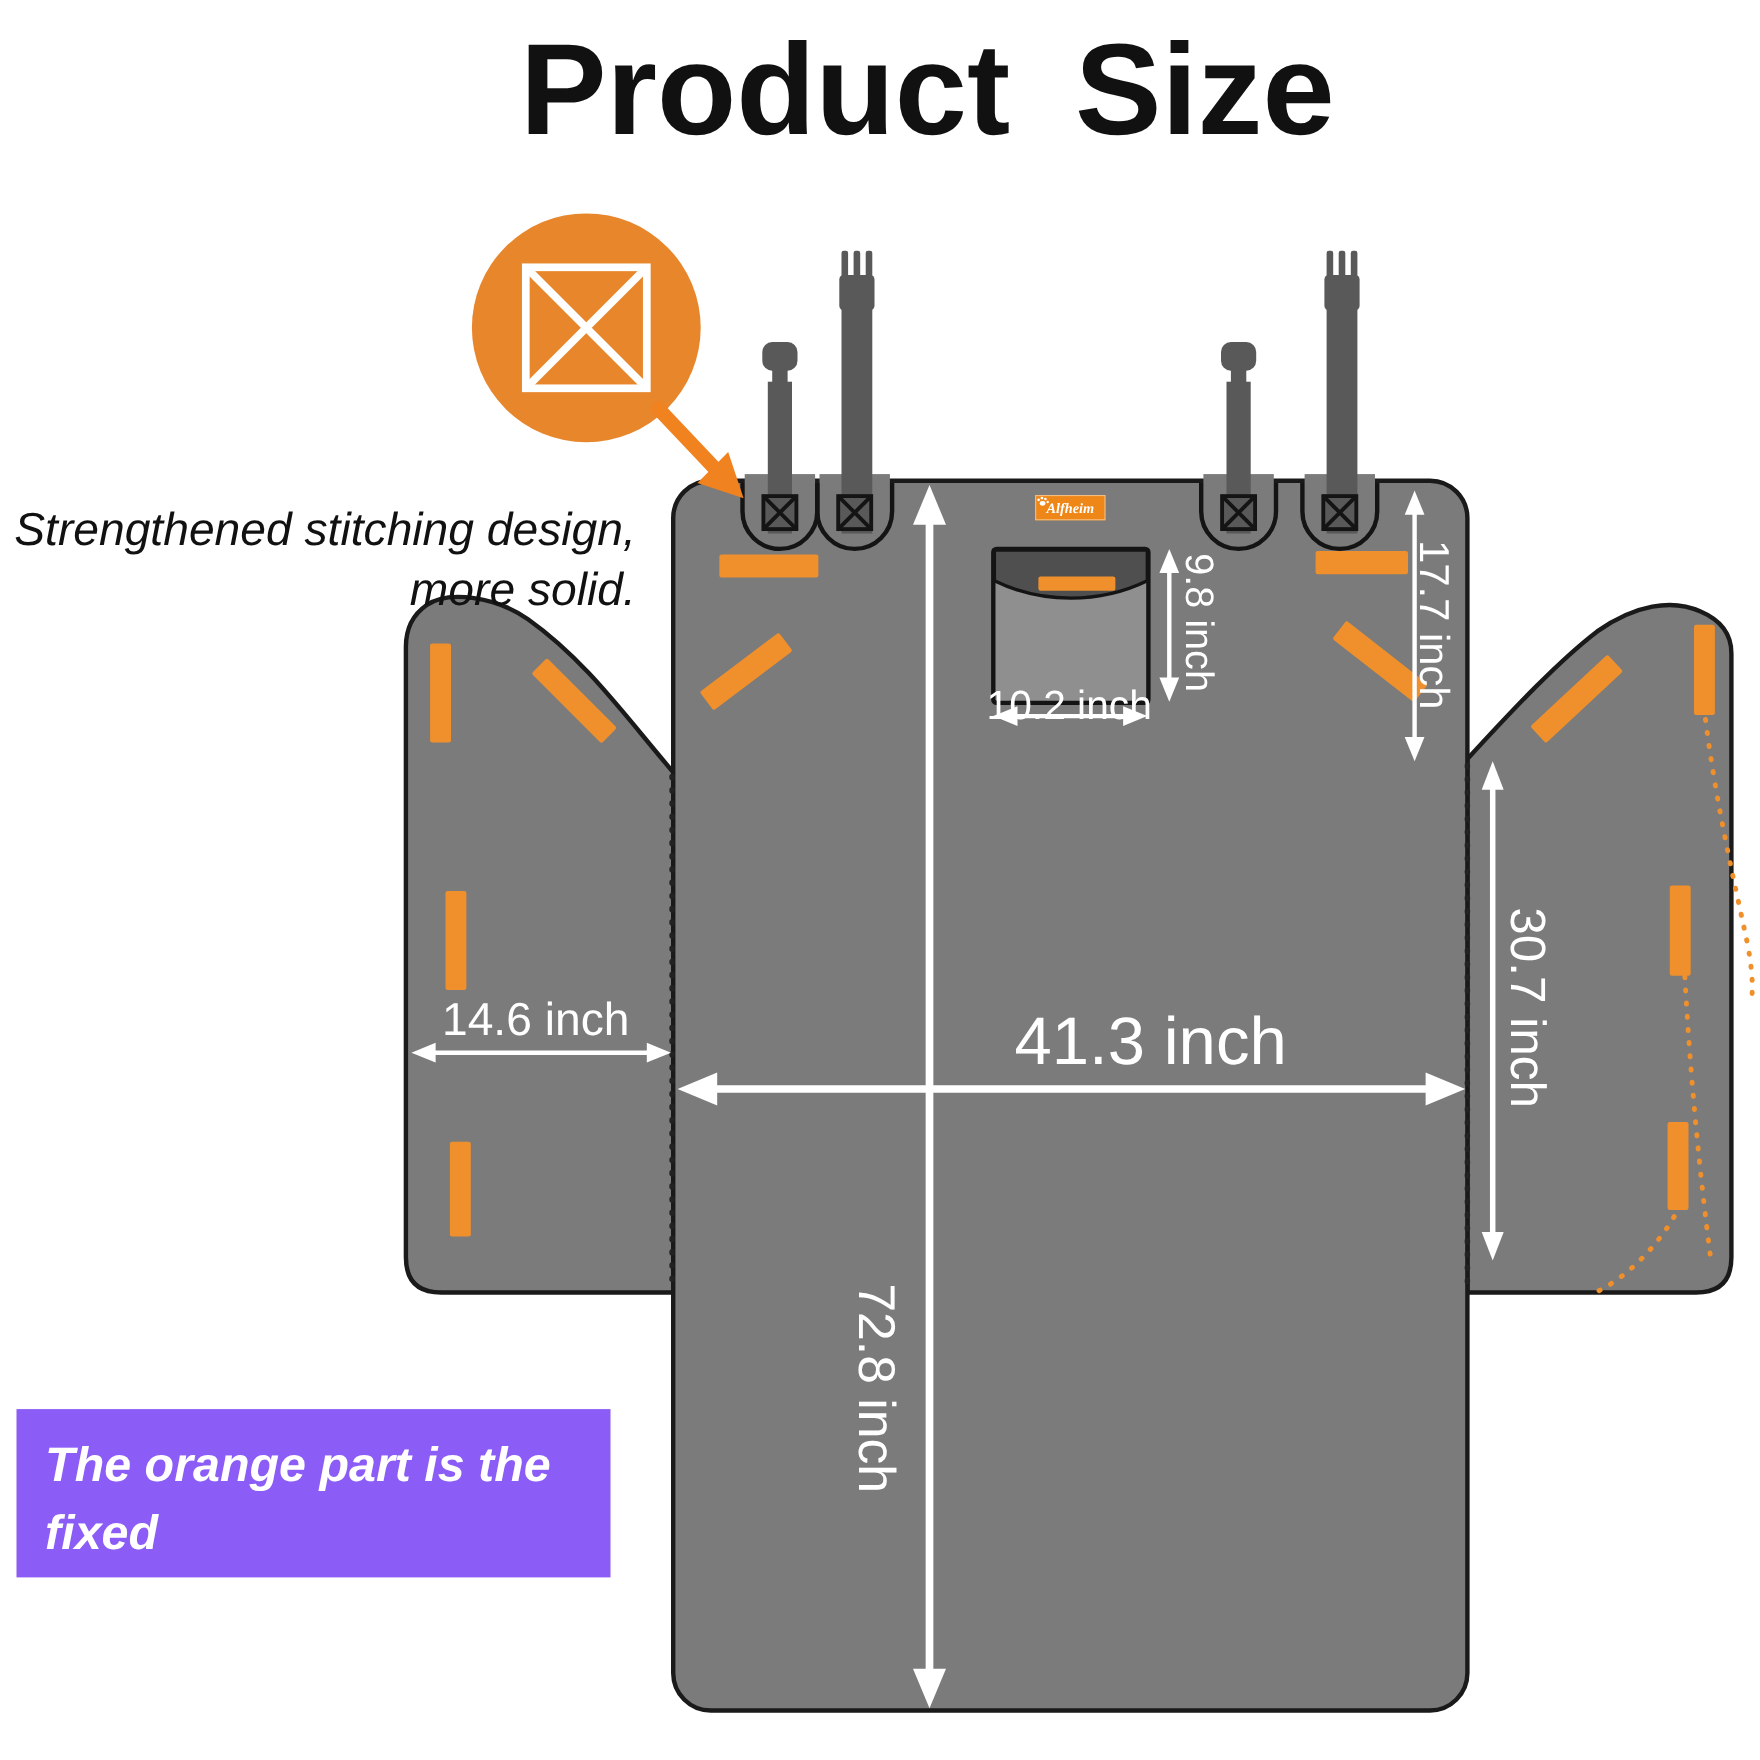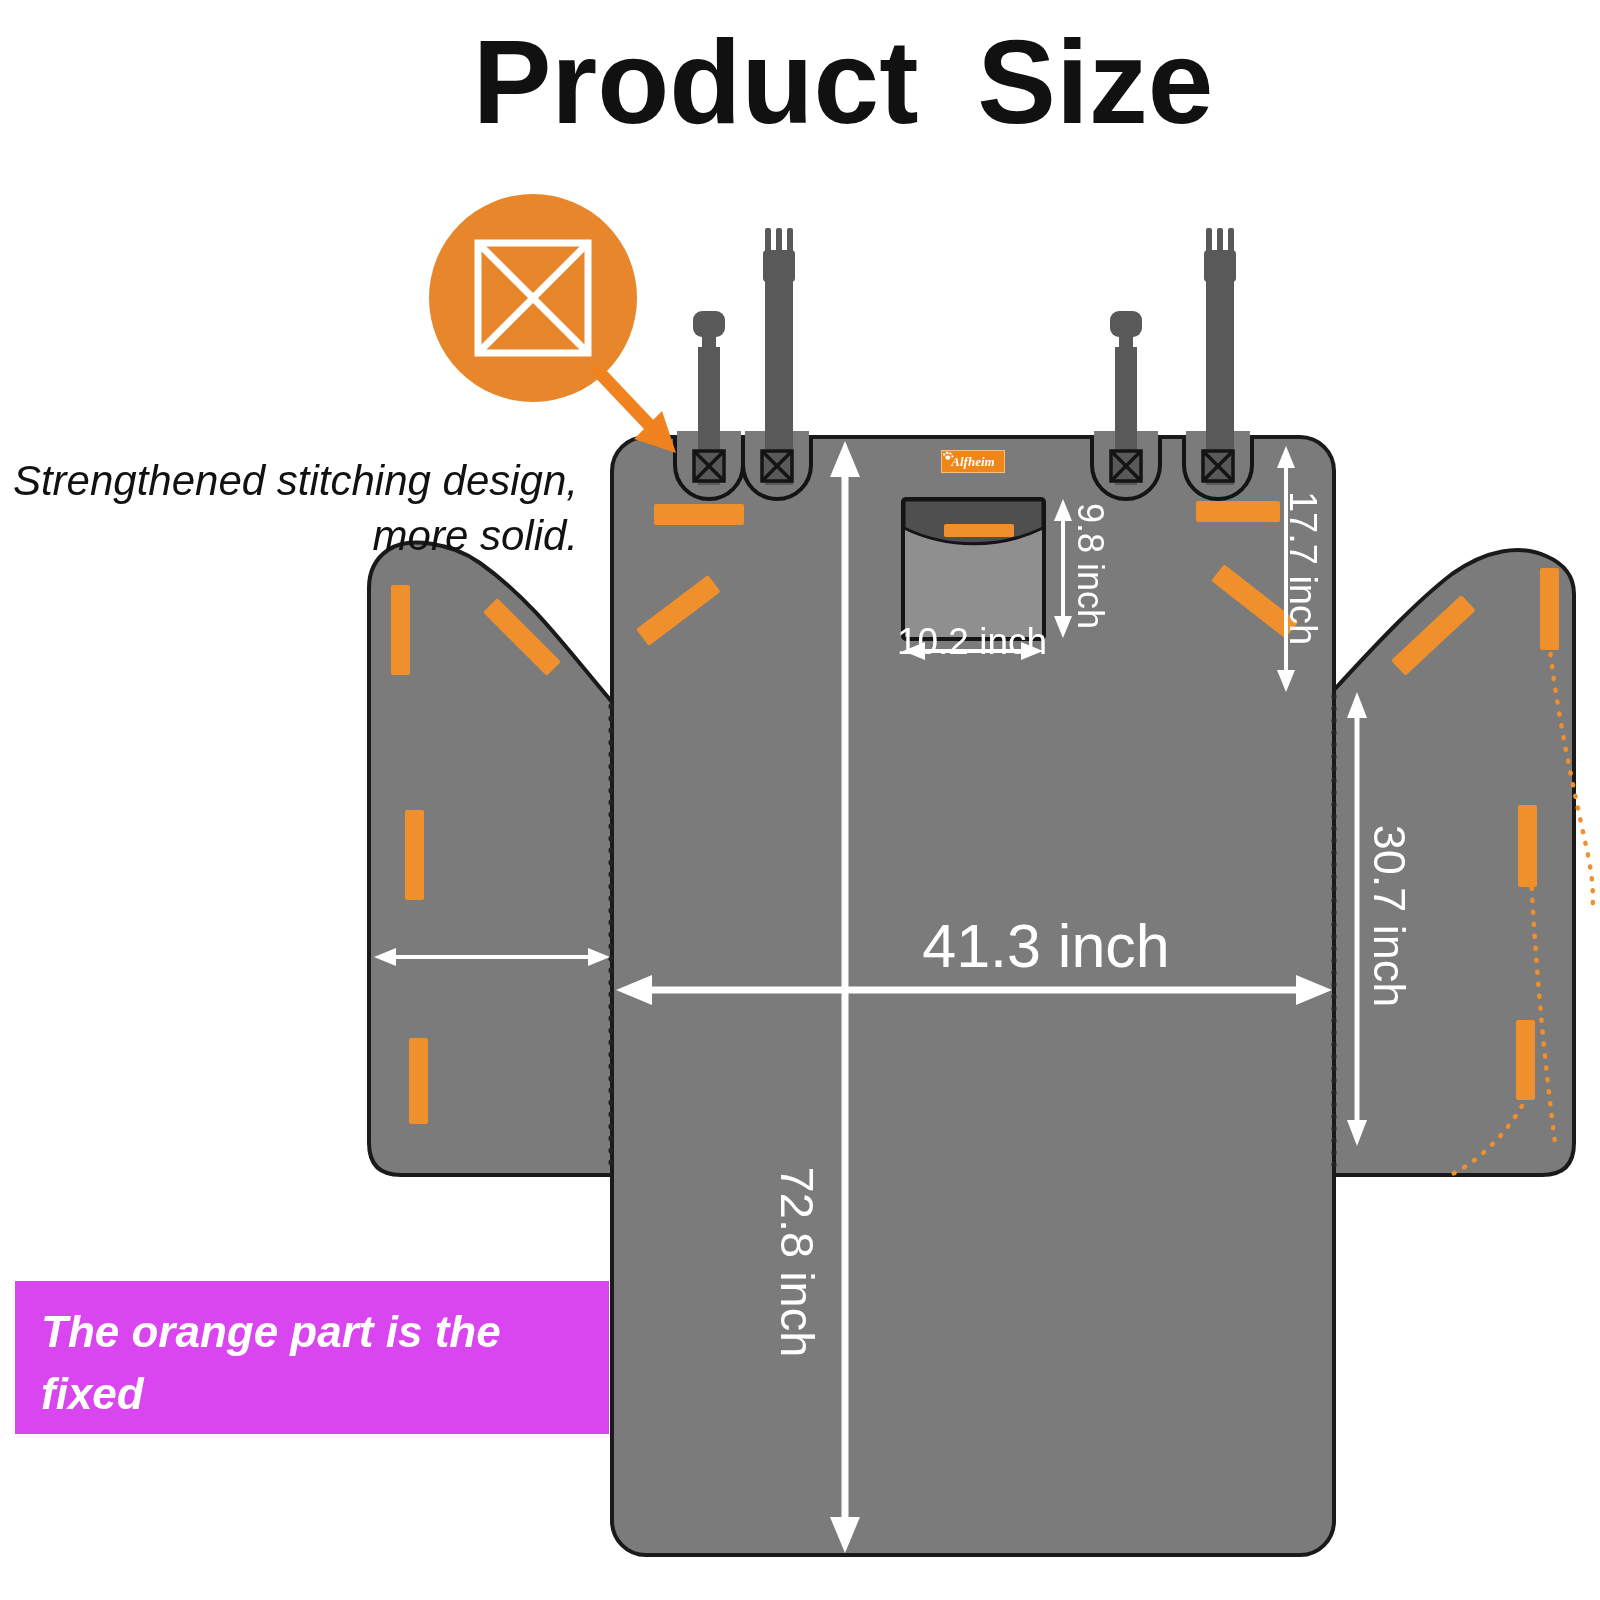--- a/index.html
+++ b/index.html
@@ -21,22 +21,22 @@
     display:flex;align-items:center;justify-content:center;
   }
   .dim.rot{transform:rotate(90deg);}
   .brand{
     position:absolute;left:941px;top:450px;width:64px;height:23px;
     background:#EE8618;border:1px solid #f6bd7e;box-sizing:border-box;
     display:flex;align-items:center;justify-content:center;gap:2px;
     color:#fff;font-family:"Liberation Serif",serif;font-size:13px;font-weight:bold;font-style:italic;
   }
   .infobox{
-    position:absolute;left:15px;top:1281px;width:594px;height:153px;
-    background:#d946ef;color:#fff;font-style:italic;font-weight:bold;
+    position:absolute;left:15px;top:1281px;width:540px;height:153px;
+    background:#8b5cf6;color:#fff;font-style:italic;font-weight:bold;
     font-size:44px;line-height:1.42;box-sizing:border-box;padding:20px 0 0 26px;
   }
 </style>
 </head>
 <body>
 
 <div class="stage">
 
   <svg width="1600" height="1600" viewBox="0 0 1600 1600">
 
@@ -222,20 +222,21 @@
       <circle cx="8.4" cy="2.6" r="1.2"></circle>
         <ellipse cx="5.8" cy="6.6" rx="2.6" ry="2.2"></ellipse>
       <circle cx="10.4" cy="5.4" r="1.1"></circle>
     </svg>
   </div>
 
   <div class="dim" style="left:896px;top:920px;width:300px;height:52px;font-size:61px;">41.3 inch</div>
 
   <div class="dim rot" style="left:668px;top:1236px;width:260px;height:52px;font-size:47px;">72.8 inch</div>
 
+  <div class="dim" style="left:357px;top:903px;width:260px;height:48px;font-size:42px;">14.6 inch</div>
 
   <div class="dim rot" style="left:1269px;top:891px;width:240px;height:50px;font-size:45px;">30.7 inch</div>
 
   <div class="dim rot" style="left:1193px;top:546px;width:220px;height:44px;font-size:38px;">17.7 inch</div>
 
   <div class="dim rot" style="left:990px;top:545px;width:200px;height:42px;font-size:36px;">9.8 inch</div>
 
   <div class="dim" style="left:862px;top:621px;width:220px;height:42px;font-size:37px;">10.2 inch</div>
 
   <div class="infobox">

